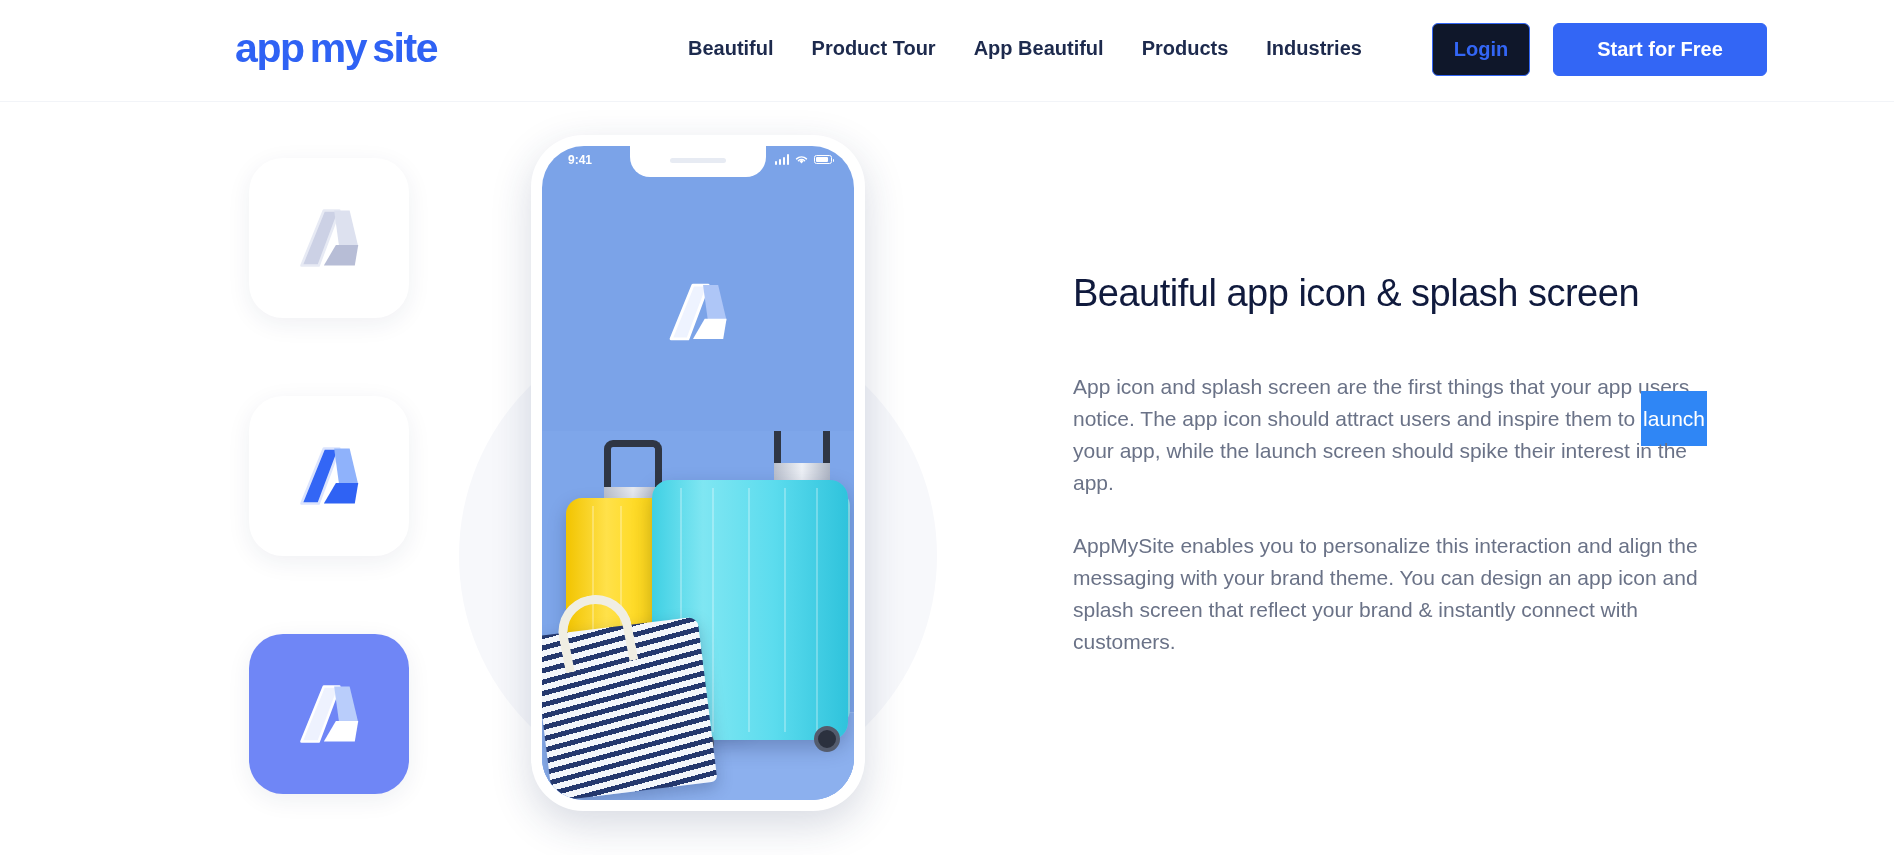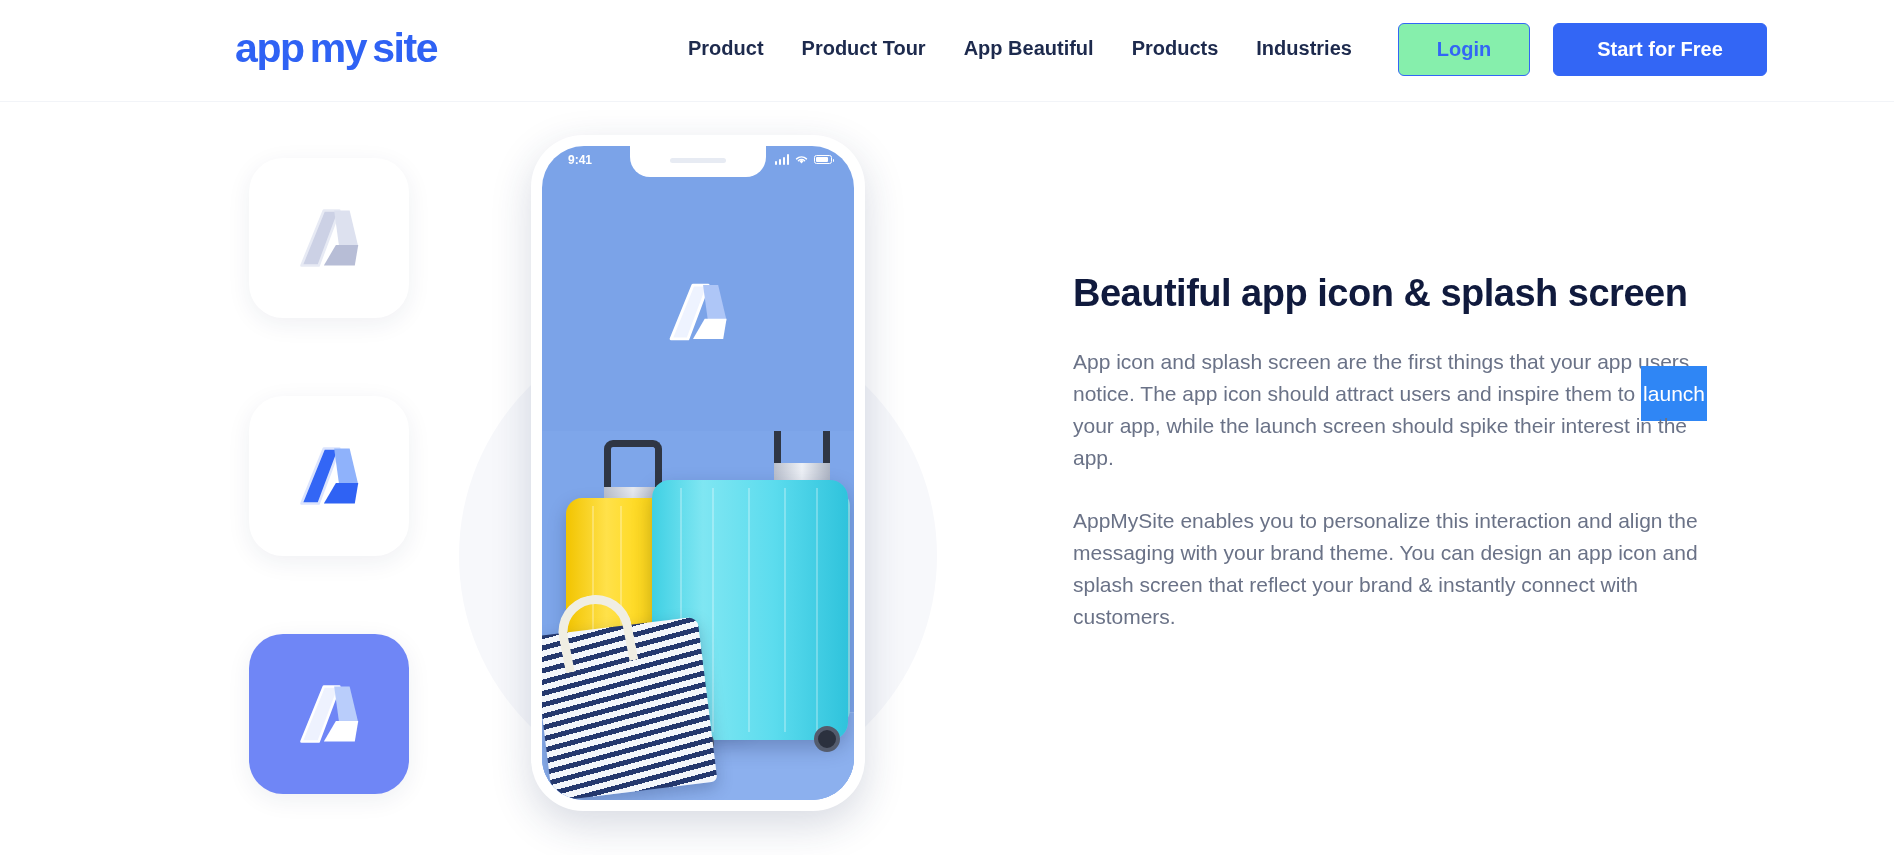--- a/index.html
+++ b/index.html
@@ -42,21 +42,21 @@
     position: absolute; right: 127px; top: 23px;
     display: flex; align-items: center; gap: 23px;
   }
   .btn {
     display: flex; align-items: center; justify-content: center;
     height: 53px; border-radius: 6px;
     font-size: 20px; font-weight: 600;
     cursor: pointer; white-space: nowrap;
   }
   .btn-login {
-    width: 132px; background: #86efac;
+    width: 98px; background: #0f172a;
     border: 1.5px solid #3366f5; color: #3366f5;
   }
   .btn-start {
     width: 214px; background: #3366f5;
     border: 1.5px solid #3366f5; color: #ffffff;
   }
 
   
   .hero { position: absolute; top: 102px; left: 16px; width: 1894px; height: 753px; }
 
@@ -194,38 +194,38 @@
   }
   .tote-handle {
     position: absolute; left: 26px; top: -34px; width: 74px; height: 72px;
     border: 9px solid #f0eee3; border-bottom: none;
     border-radius: 40px 40px 0 0; transform: rotate(-4deg);
   }
 
   
   .copy { position: absolute; left: 1057px; top: 167px; width: 640px; }
   .copy h1 {
-    font-size: 38px; font-weight: 700; color: #101a3d;
-    letter-spacing: -0.5px; line-height: 48px; margin-bottom: 29px;
+    font-size: 38px; font-weight: 400; color: #101a3d;
+    letter-spacing: -0.5px; line-height: 48px; margin-bottom: 54px;
   }
   .copy p {
     font-size: 21px; line-height: 32px; color: #6a7287;
     margin-bottom: 31px;
   }
   .sel { background: #2f86f5; color: #ffffff; padding: 16px 2px; }
 </style>
 </head>
 <body>
 
 <div class="header">
 
   <div class="logo"><span>app</span><span class="sp"></span><span>my</span><span class="sp"></span><span>site</span></div>
 
   <div class="nav">
-    <div class="nav-item">Product</div>
+    <div class="nav-item">Beautiful</div>
     <div class="nav-item">Product Tour</div>
     <div class="nav-item">App Beautiful</div>
     <div class="nav-item">Products</div>
     <div class="nav-item">Industries</div>
   </div>
 
   <div class="actions">
     <div class="btn btn-login">Login</div>
     <div class="btn btn-start">Start for Free</div>
   </div>

